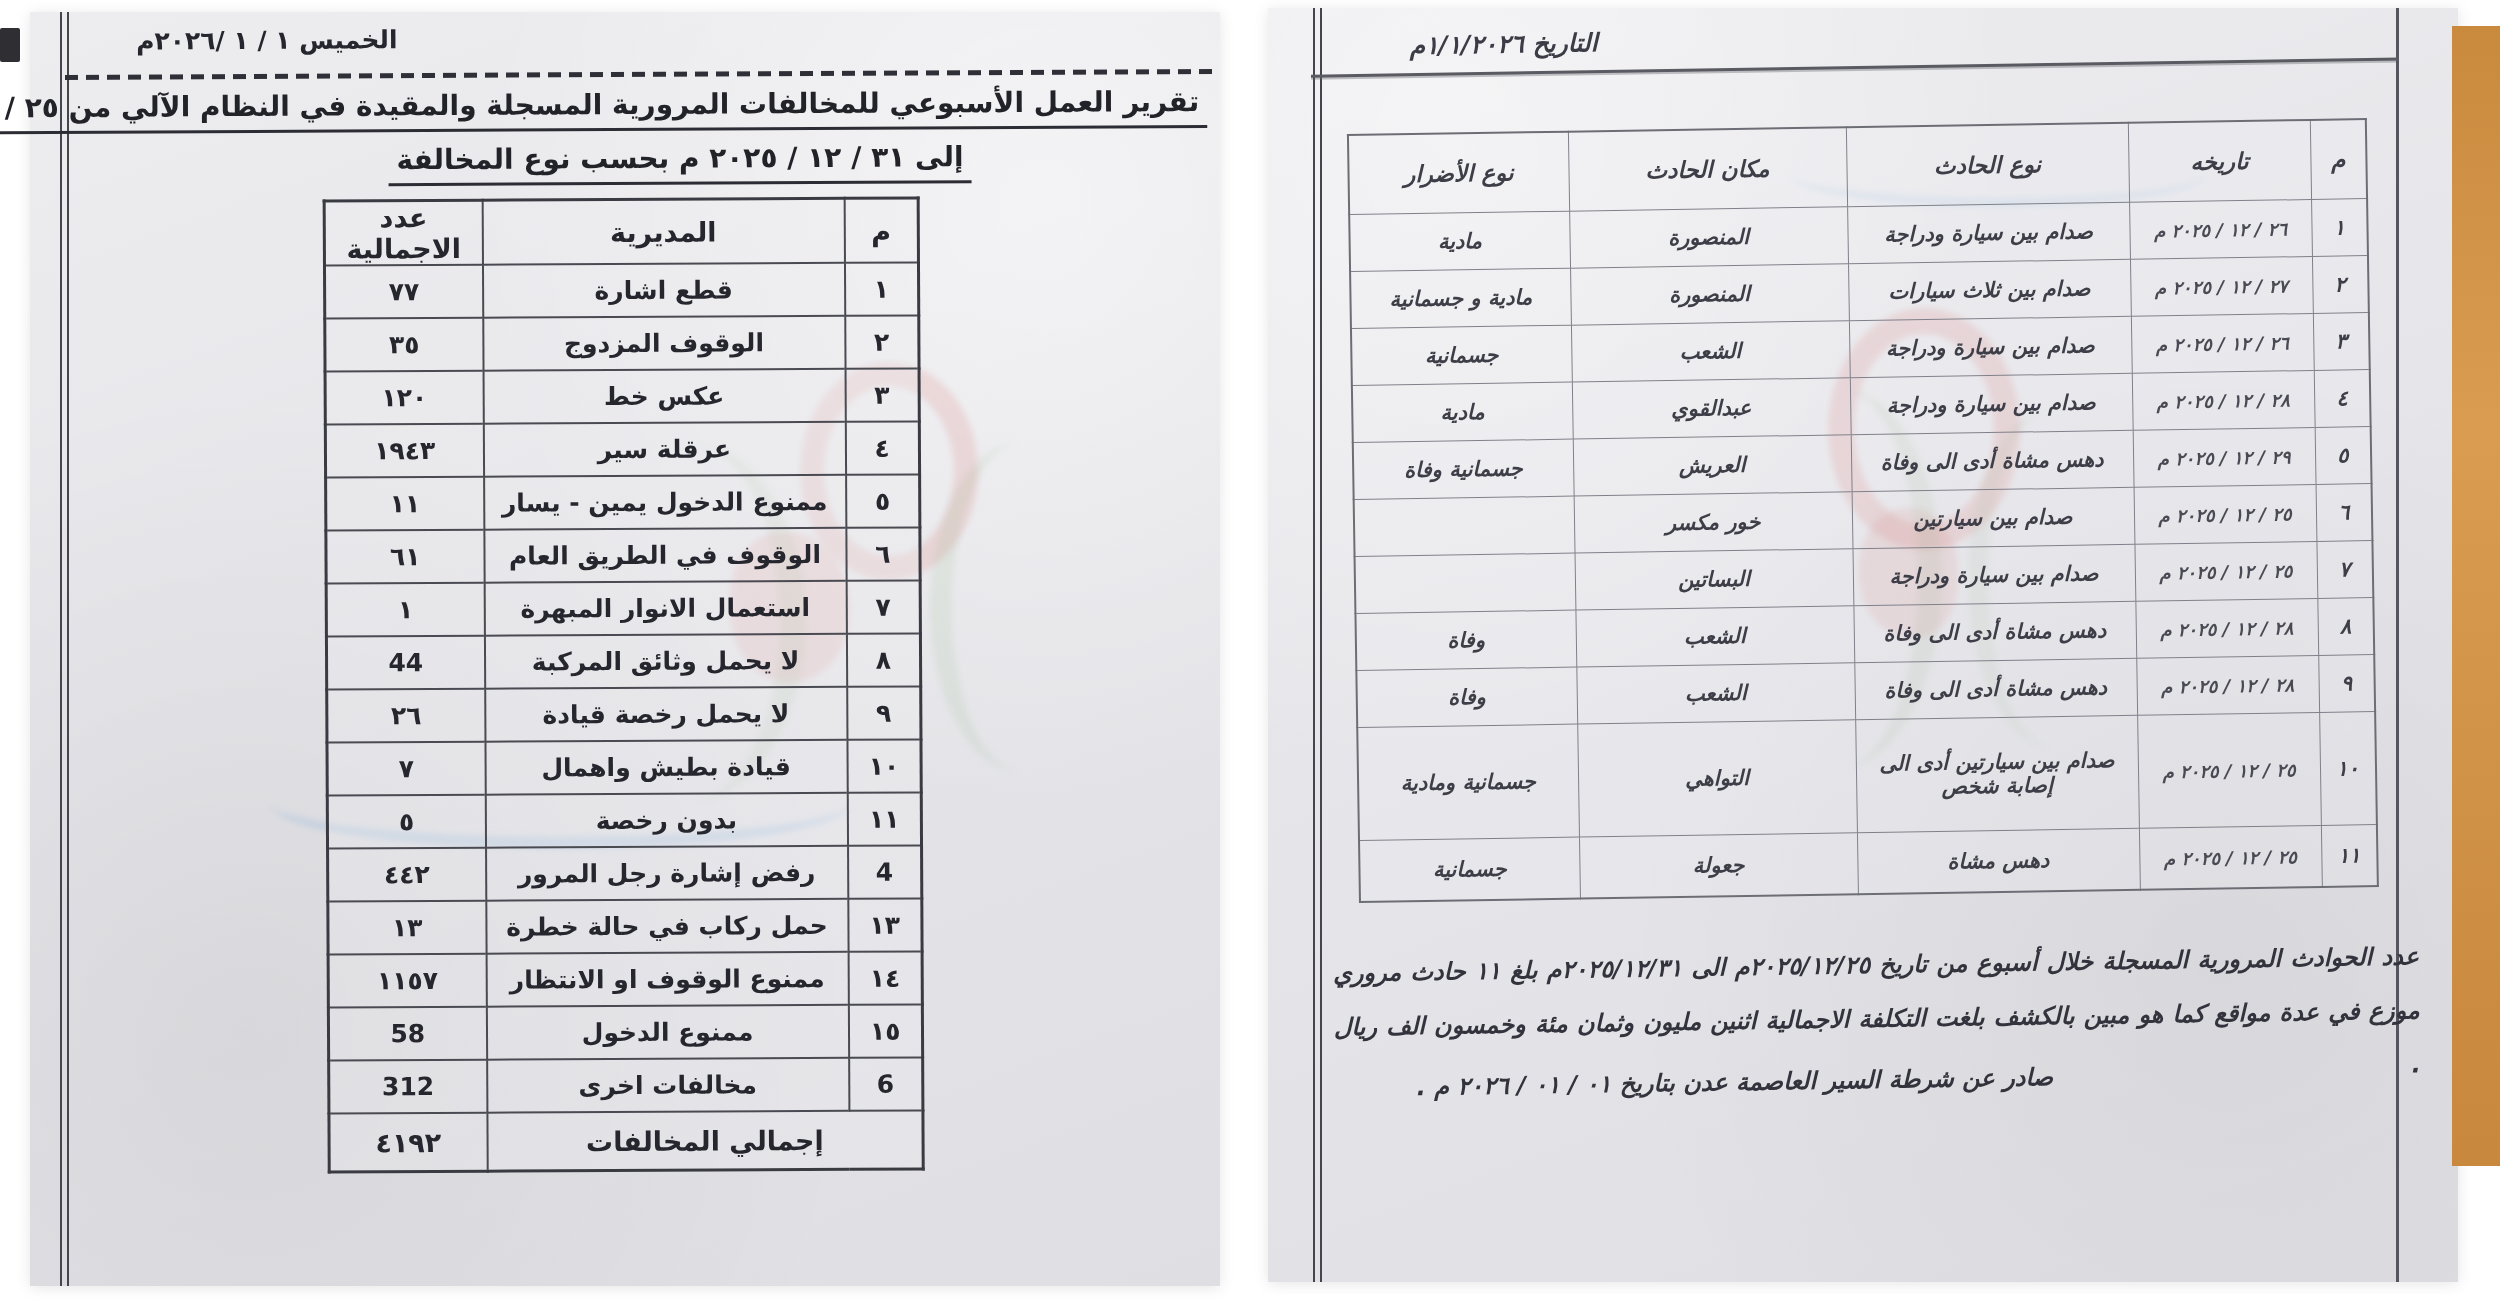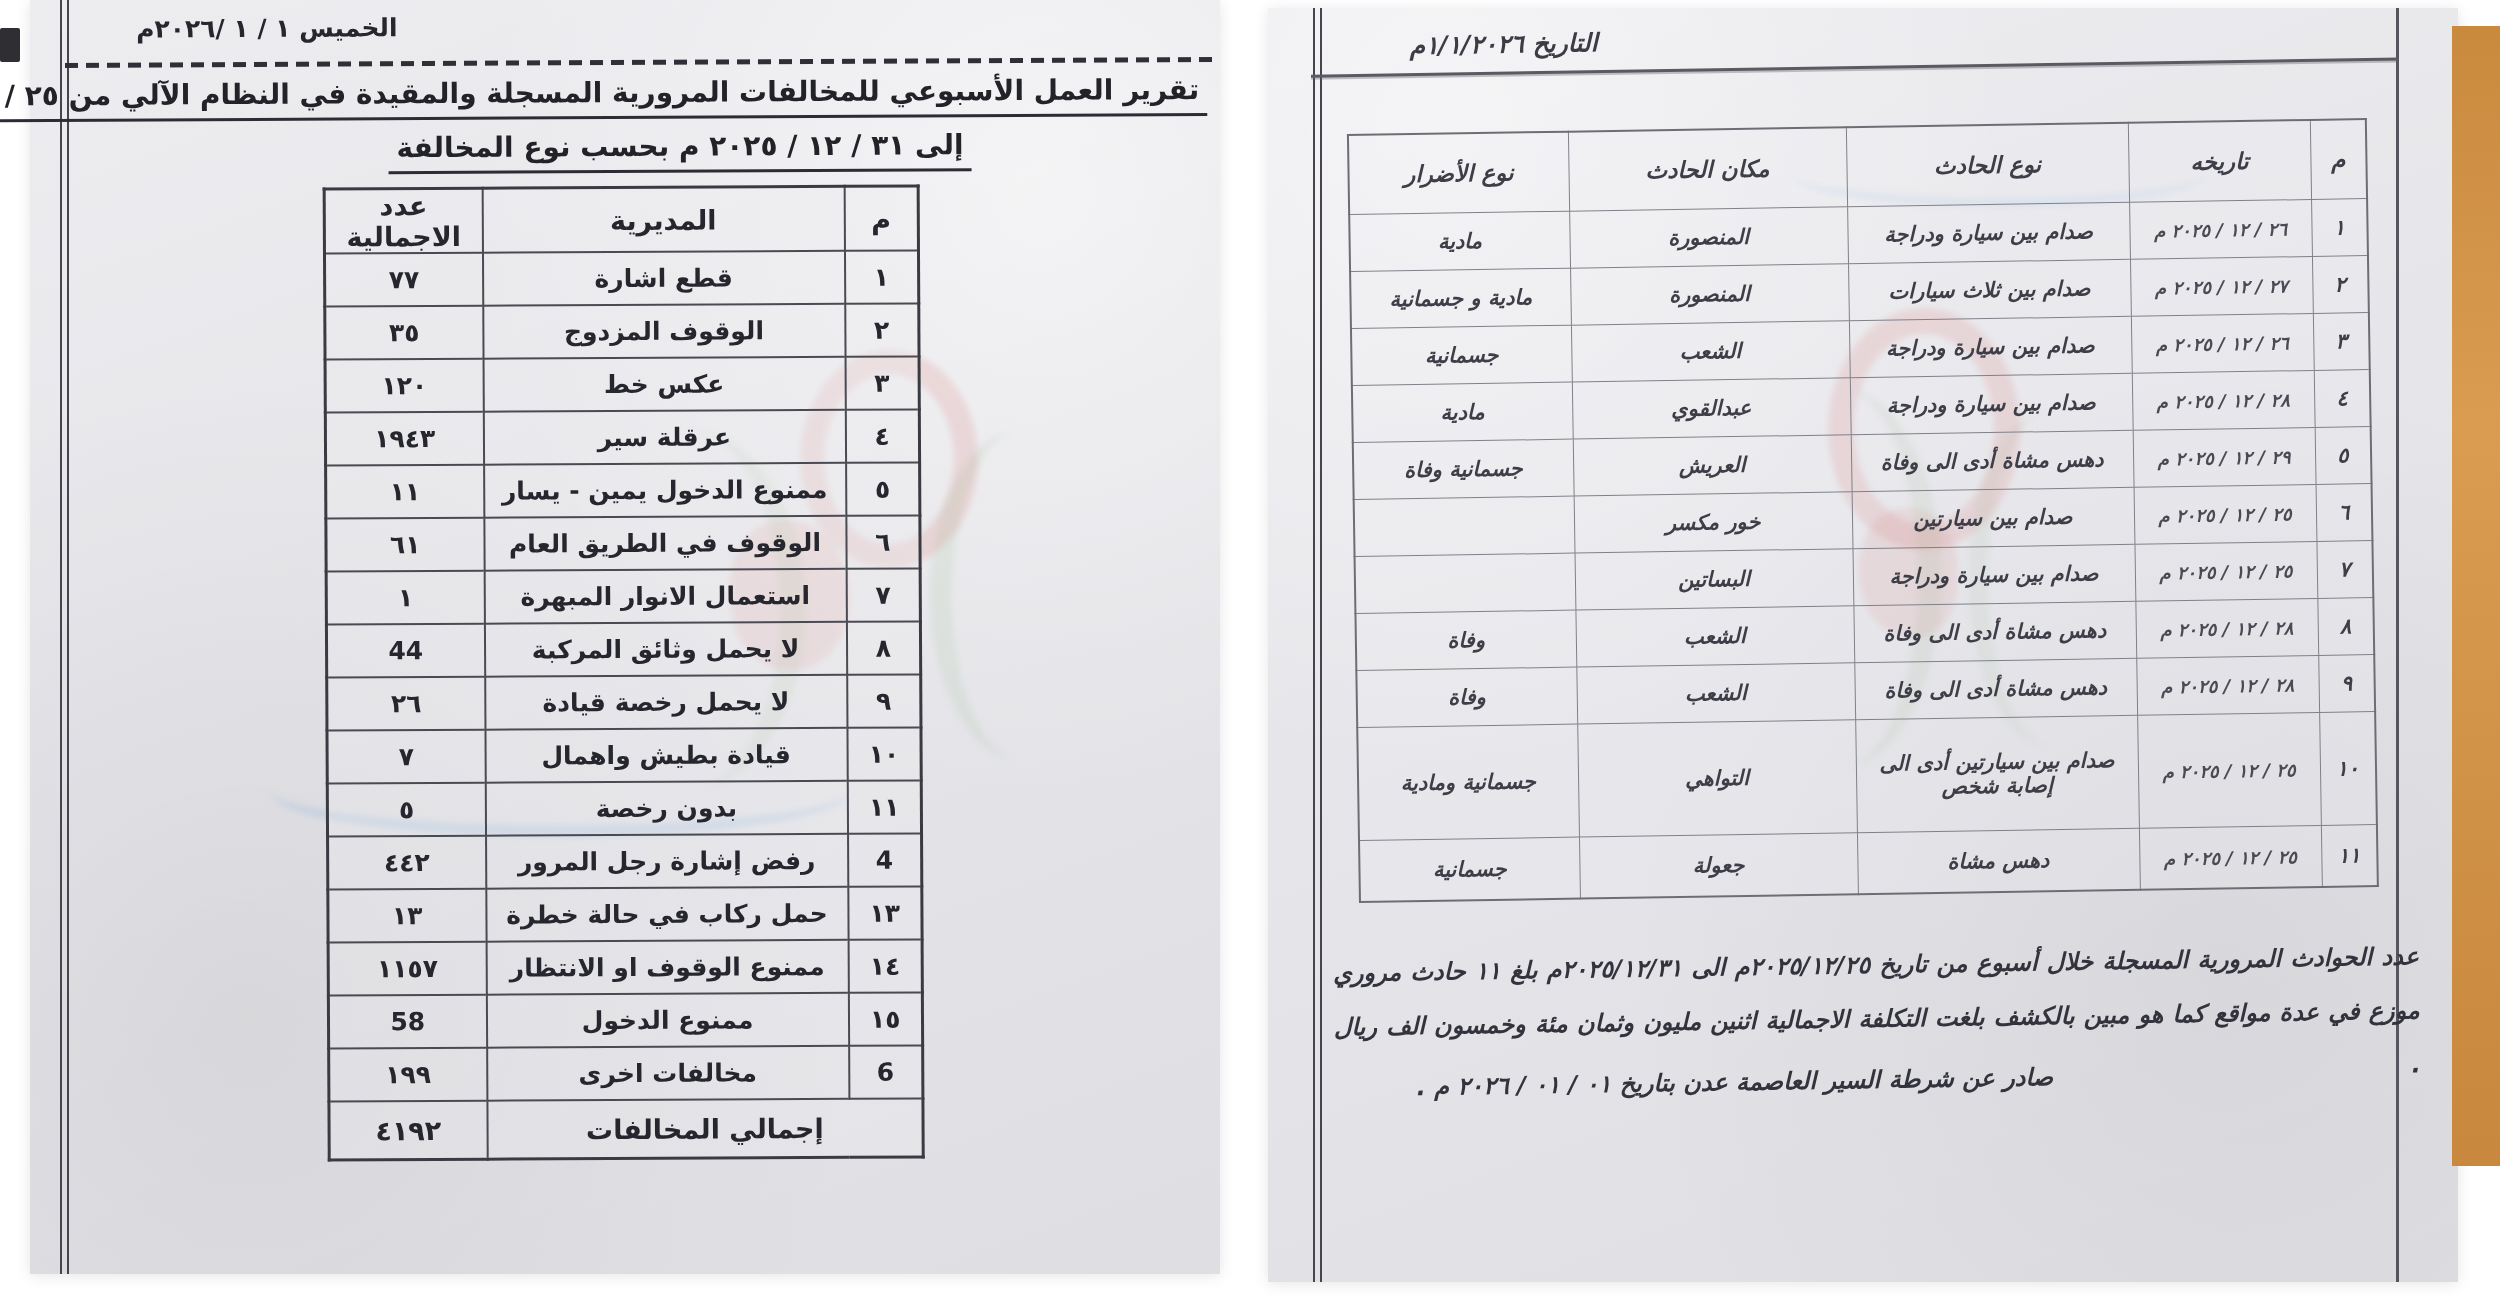--- a/index.html
+++ b/index.html
@@ -9,21 +9,21 @@
     overflow:hidden;
     position:relative;
     font-family:"DejaVu Sans","Liberation Sans",sans-serif;
     -webkit-font-smoothing:antialiased;
   }
   .paper{
     position:absolute;
     background:linear-gradient(160deg,#ededf0 0%,#e6e6ea 45%,#dedee3 100%);
     box-shadow:0 2px 14px rgba(0,0,0,.10);
   }
-  #left-page{left:30px;top:0;width:1190px;height:1274px;}
+  #left-page{left:30px;top:12px;width:1190px;height:1274px;}
   #right-page{left:1268px;top:8px;width:1190px;height:1274px;}
   .margin-line{
     position:absolute;top:0;bottom:0;width:5px;
     border-left:2px solid #45454d;border-right:2px solid #45454d;
   }
   #left-margin-line{left:30px;}
   #right-margin-line-a{left:45px;}
   .margin-line-single{
     position:absolute;top:0;bottom:0;width:3px;background:#55555d;
   }
@@ -254,21 +254,21 @@
             <td>١١٥٧</td>
           </tr>
         <tr>
             <td>١٥</td>
             <td>ممنوع الدخول</td>
             <td>58</td>
           </tr>
         <tr>
             <td>6</td>
             <td>مخالفات اخرى</td>
-            <td>١٩٩</td>
+            <td>312</td>
           </tr>
         <tr class="total">
           <td colspan="2">إجمالي المخالفات</td>
           <td>٤١٩٢</td>
         </tr>
       </tbody>
     </table>
   </div>
 </div>
 

